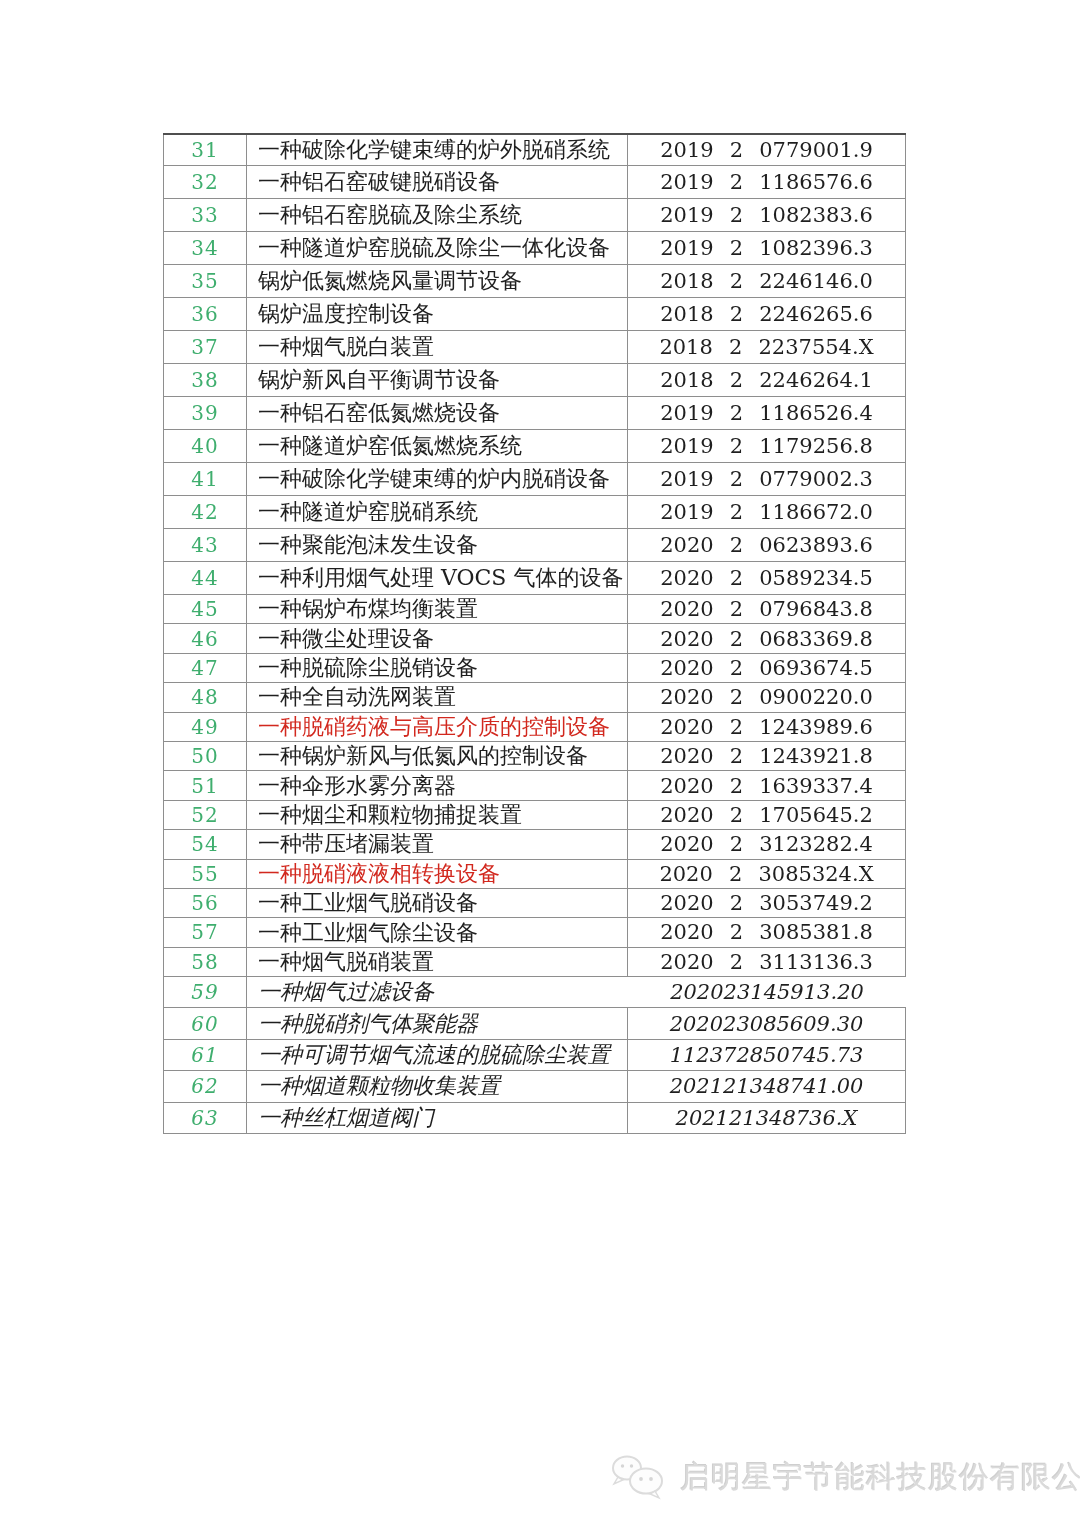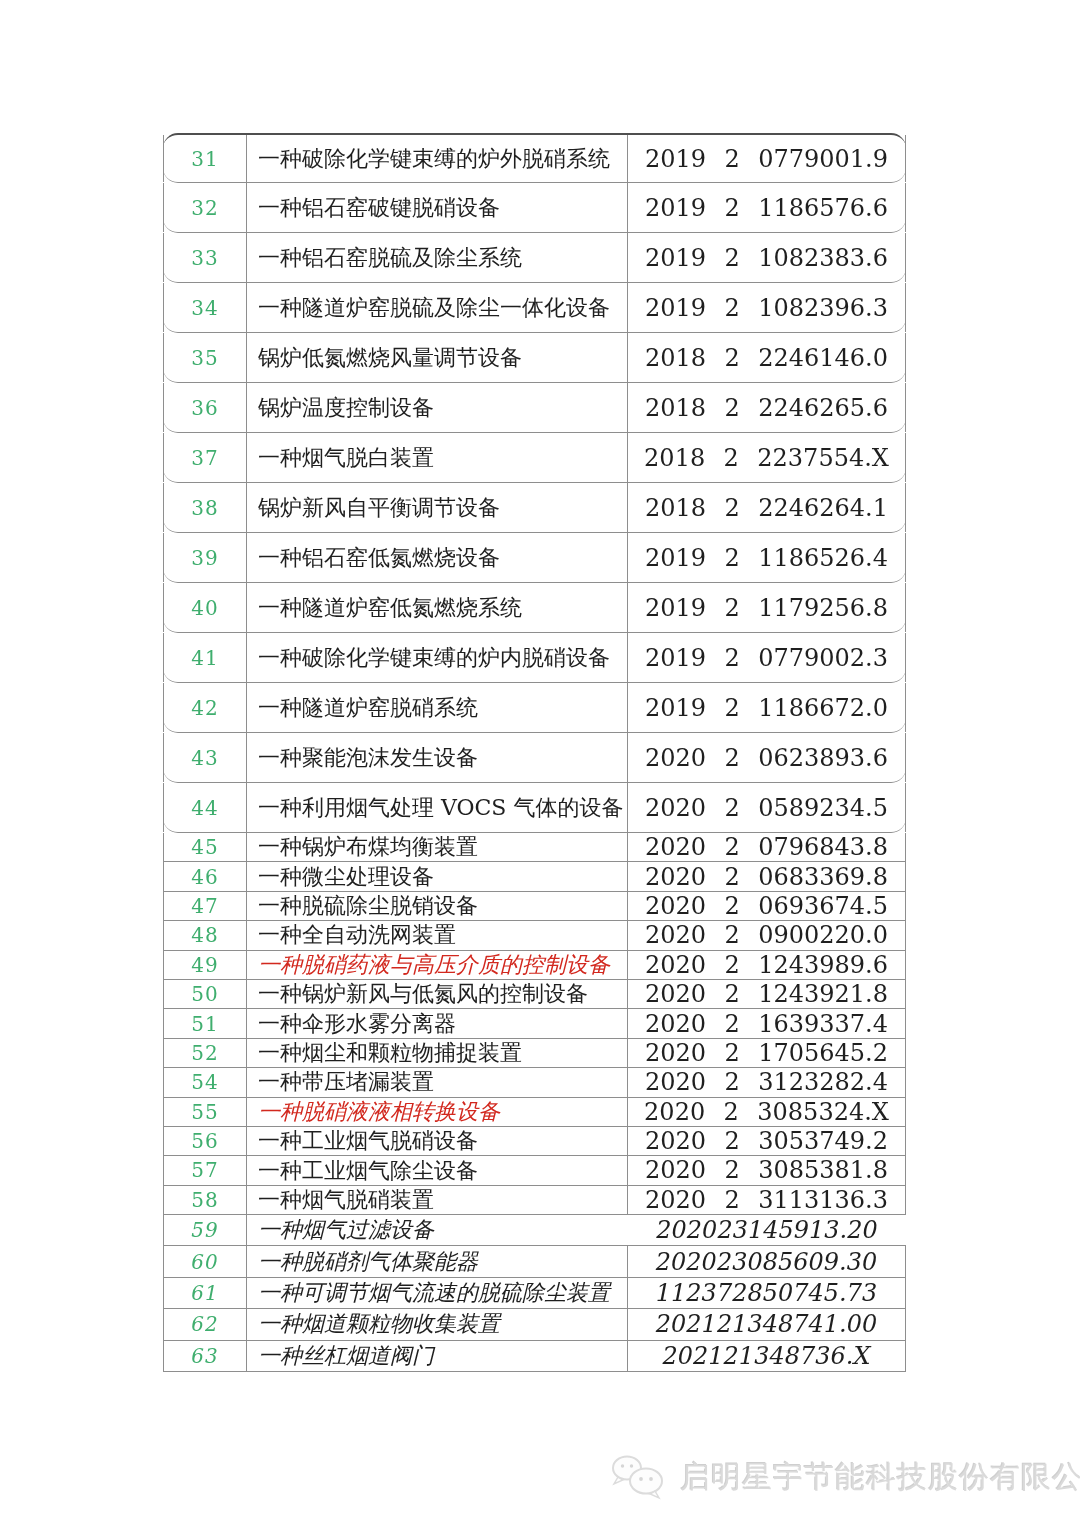--- a/index.html
+++ b/index.html
@@ -9,43 +9,43 @@
   }
   .page{position:absolute;inset:0;background:#ffffff;overflow:hidden;}
 
   
   .patent-table{
     position:absolute;left:163px;top:133px;width:743px;
     display:flex;flex-direction:column;
   }
   .p-row{display:flex;box-sizing:border-box;border-bottom:1px solid var(--border);}
   .p-row:first-child{border-top:2px solid #4f4f4f;}
-  .p-row.tall{height:50px;border-radius:15px;}
+  .p-row.tall{height:33px;}
   .p-row.short{height:29.4px;}
   .p-row.med{height:31.4px;font-style:italic;}
 
   .cell{box-sizing:border-box;display:flex;align-items:center;overflow:hidden;}
   .c-no{
     width:84px;justify-content:center;
     border-left:1px solid var(--border);border-right:1px solid var(--border);
     color:var(--green);font-size:20px;letter-spacing:1px;
   }
   .c-name{
     width:381px;border-right:1px solid var(--border);
     padding-left:11px;color:var(--text);font-size:22px;
     white-space:nowrap;
     text-align:right;
   }
   .c-num{
     width:278px;justify-content:center;
     border-right:1px solid var(--border);
-    color:var(--text);font-size:24px;word-spacing:0.45em;
+    color:var(--text);font-size:21px;word-spacing:0.45em;
     white-space:nowrap;
   }
-  .p-row.highlight .c-name{color:var(--red);font-style:italic;}
+  .p-row.highlight .c-name{color:var(--red);}
   
   .p-row.no-v-borders .c-name{border-right:none;}
   .p-row.no-v-borders .c-num{border-right:none;}
 
   
   .watermark{
     position:absolute;left:608px;top:1448px;height:58px;
     display:flex;align-items:center;gap:8px;
   }
   .wm-icon{display:block;line-height:0;}

